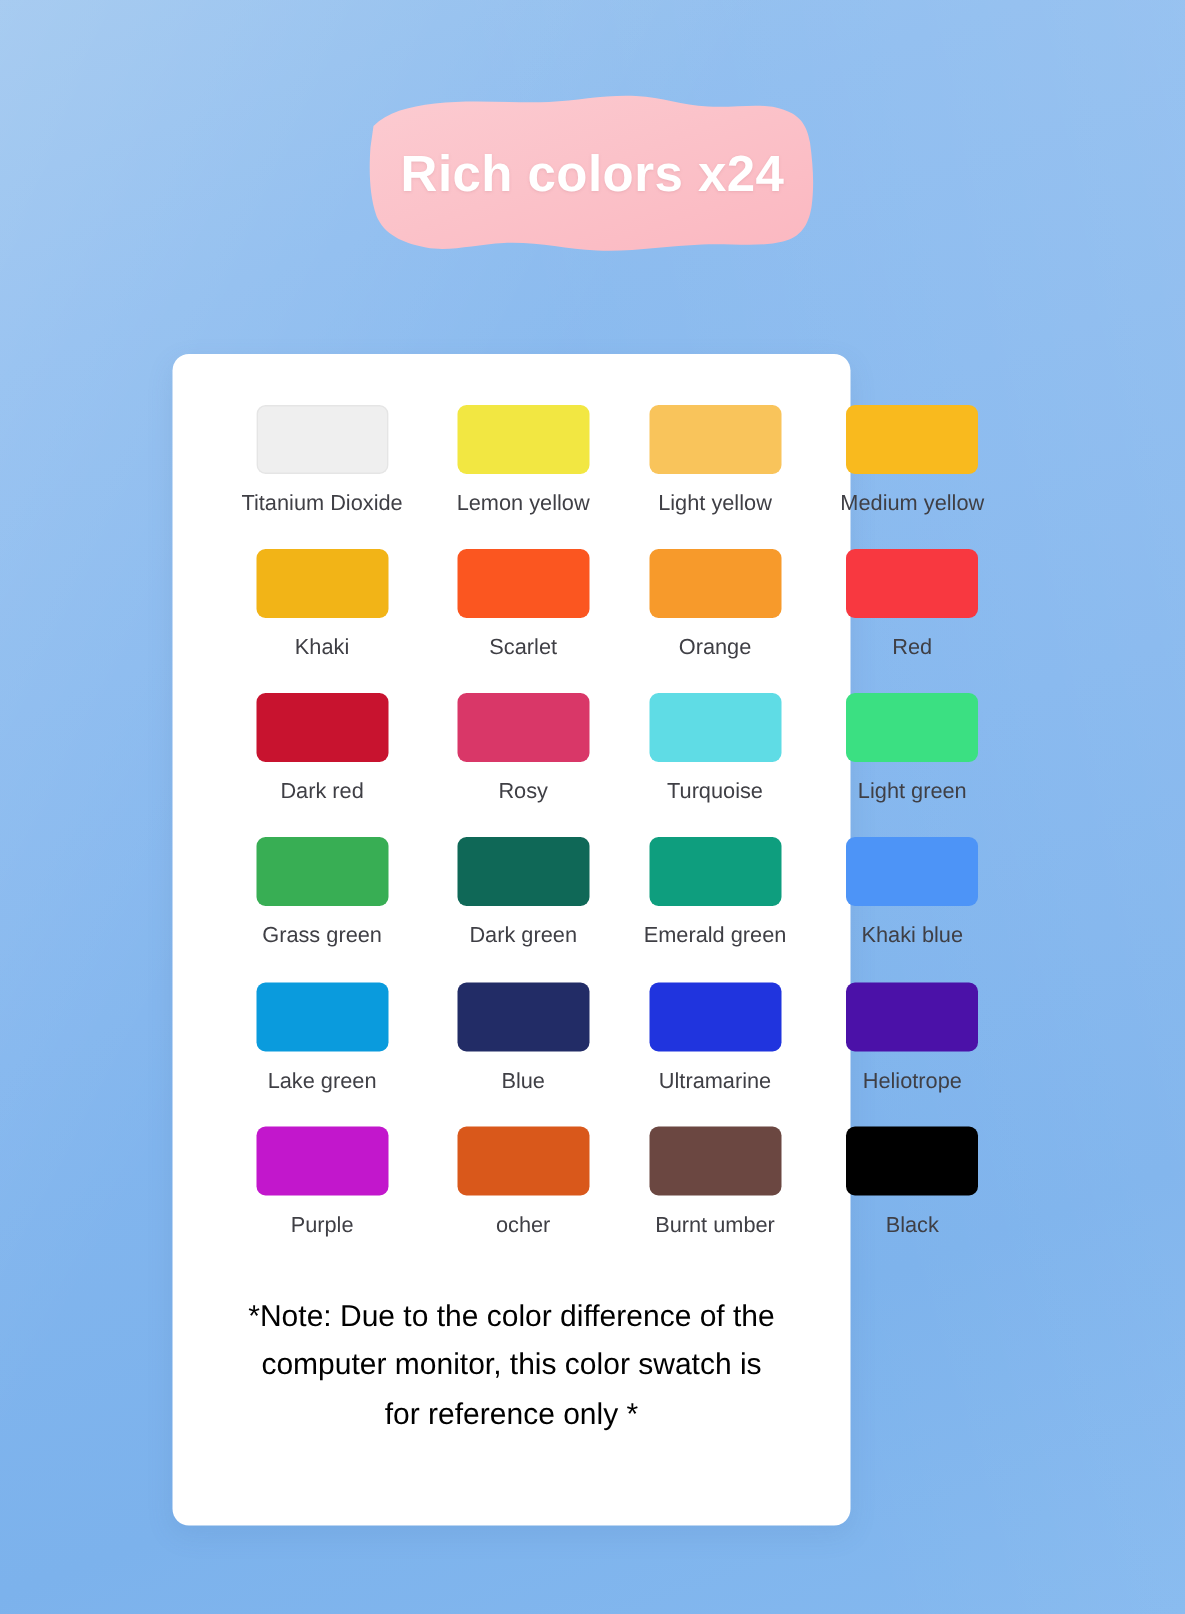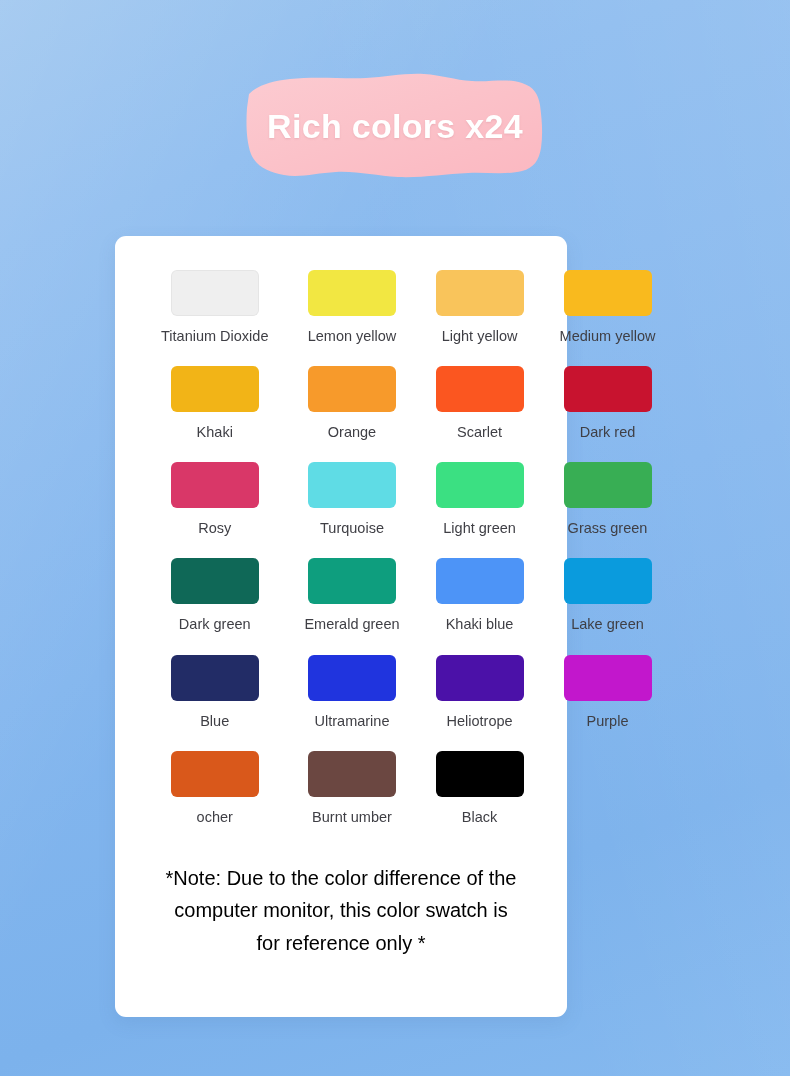--- a/index.html
+++ b/index.html
@@ -28,21 +28,21 @@
   }
 
   
   .banner-wrap {
     position: absolute;
     left: 0;
     right: 0;
     top: 62px;
     height: 118px;
     display: flex;
-    align-items: flex-end;
+    align-items: flex-start;
     justify-content: center;
   }
 
   .brush {
     position: relative;
     width: 298px;
     height: 108px;
     display: flex;
     align-items: center;
     justify-content: center;
@@ -166,26 +166,30 @@
       </div>
       <div class="swatch-cell">
         <div class="swatch-chip" style="background: rgb(249, 186, 30);"></div>
         <div class="swatch-label">Medium yellow</div>
       </div>
       <div class="swatch-cell">
         <div class="swatch-chip" style="background: rgb(242, 180, 23);"></div>
         <div class="swatch-label">Khaki</div>
       </div>
       <div class="swatch-cell">
+        <div class="swatch-chip" style="background: rgb(251, 86, 32);"></div>
+        <div class="swatch-label">Scarlet</div>
+      </div>
+      <div class="swatch-cell">
         <div class="swatch-chip" style="background: rgb(247, 154, 43);"></div>
         <div class="swatch-label">Orange</div>
       </div>
       <div class="swatch-cell">
-        <div class="swatch-chip" style="background: rgb(251, 86, 32);"></div>
-        <div class="swatch-label">Scarlet</div>
+        <div class="swatch-chip" style="background: rgb(248, 56, 64);"></div>
+        <div class="swatch-label">Red</div>
       </div>
       <div class="swatch-cell">
         <div class="swatch-chip" style="background: rgb(200, 19, 47);"></div>
         <div class="swatch-label">Dark red</div>
       </div>
       <div class="swatch-cell">
         <div class="swatch-chip" style="background: rgb(217, 55, 104);"></div>
         <div class="swatch-label">Rosy</div>
       </div>
       <div class="swatch-cell">

